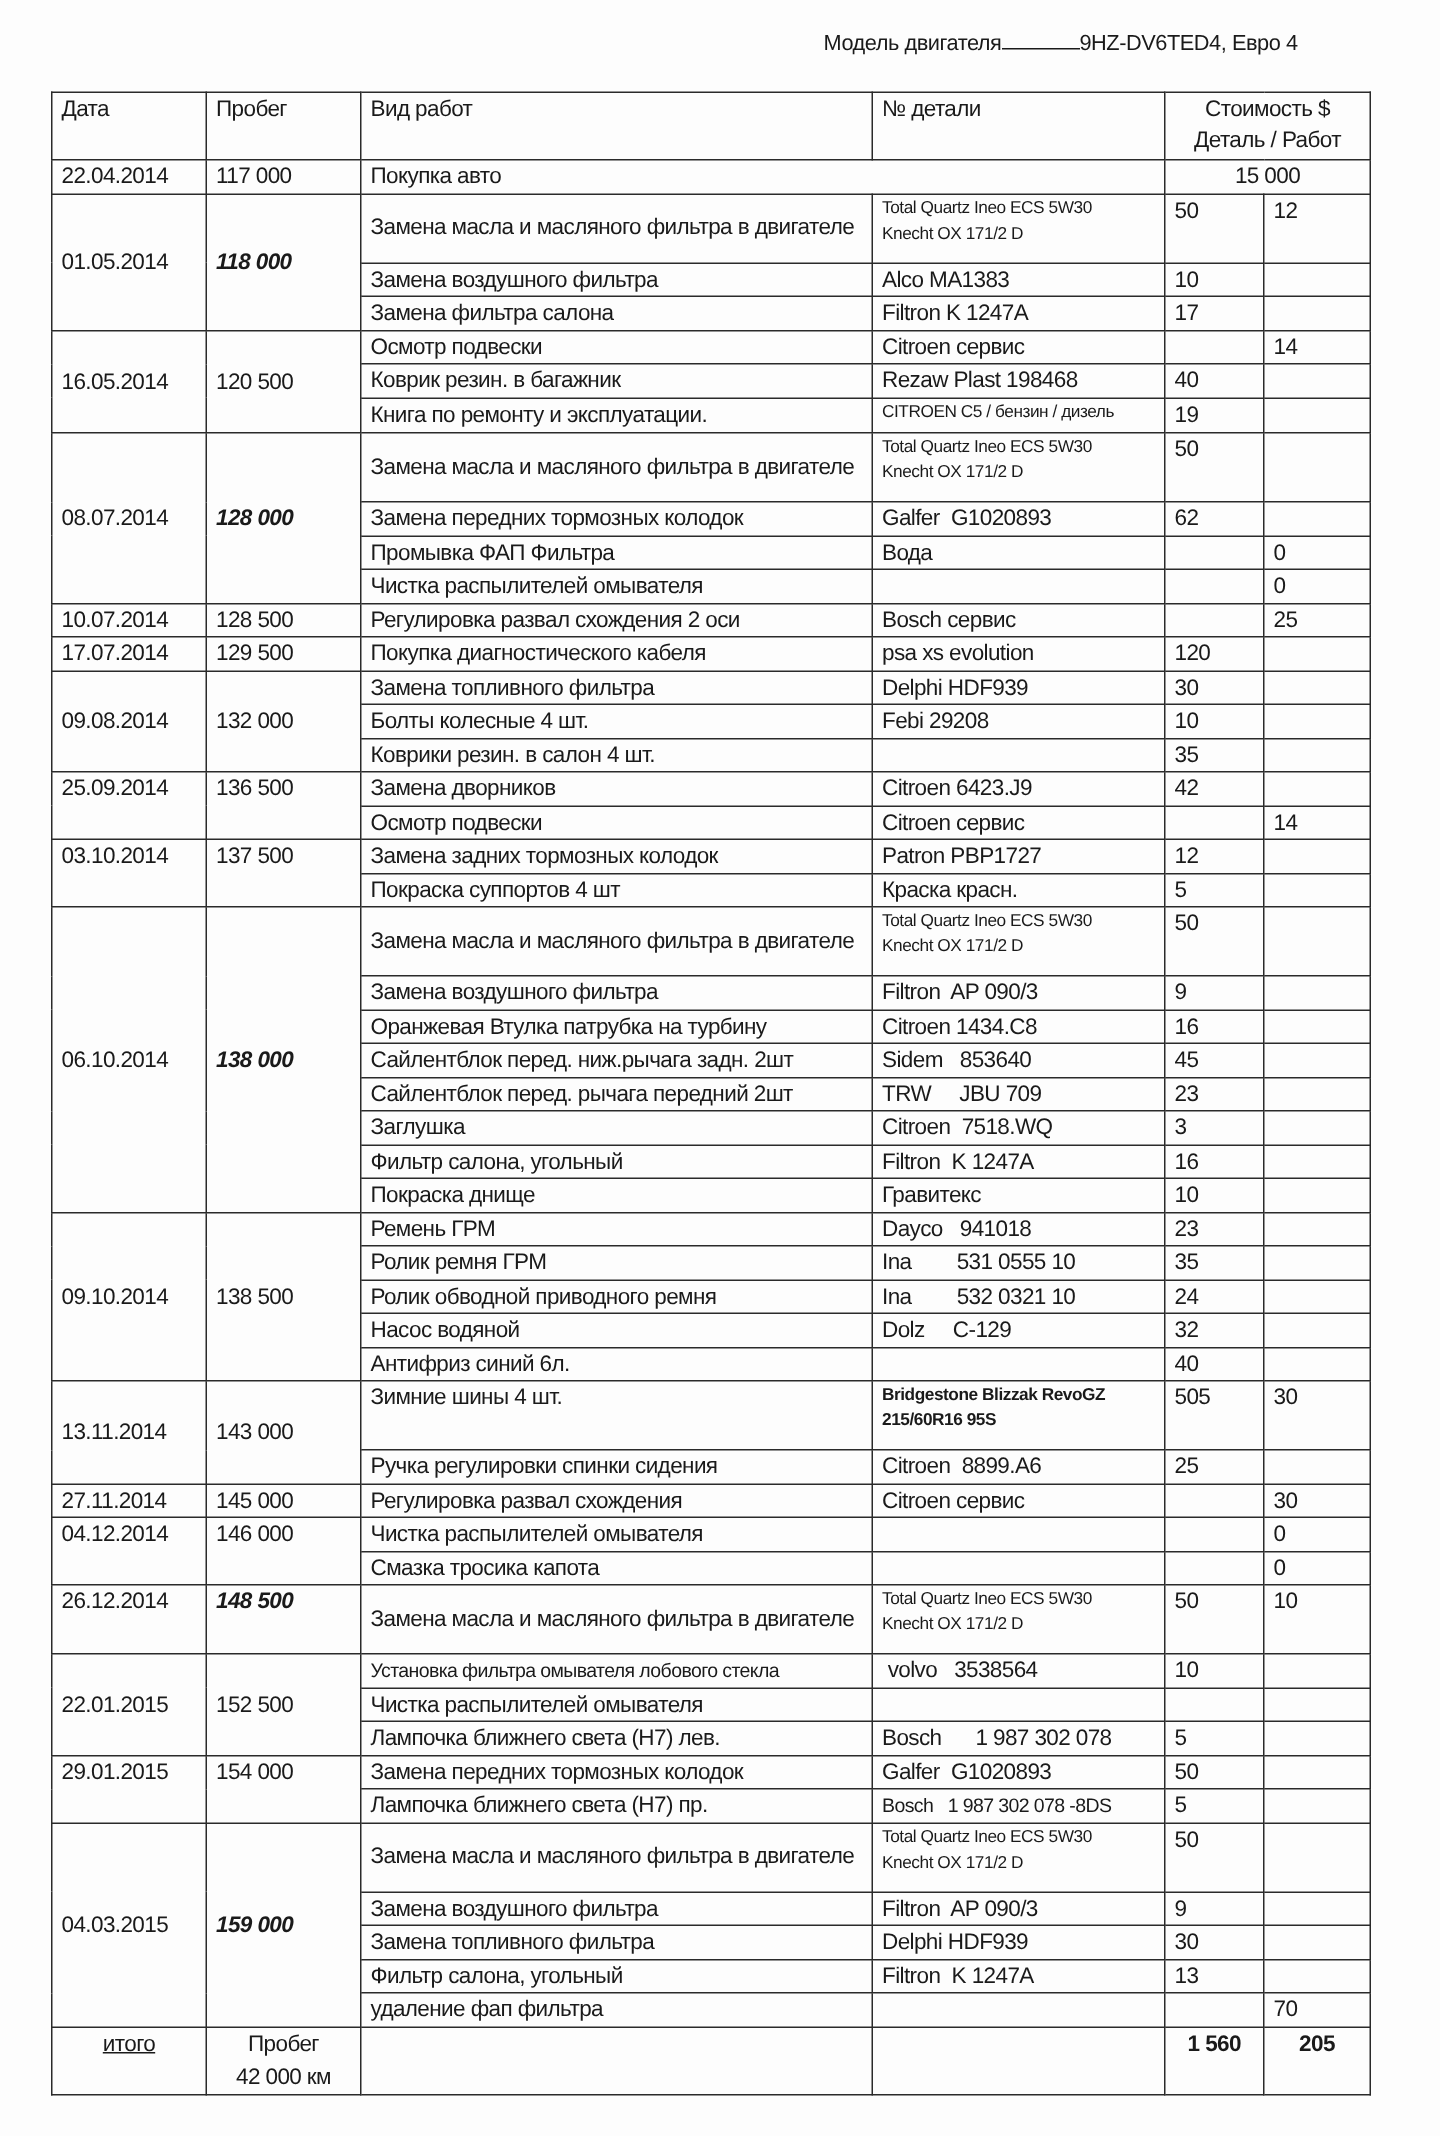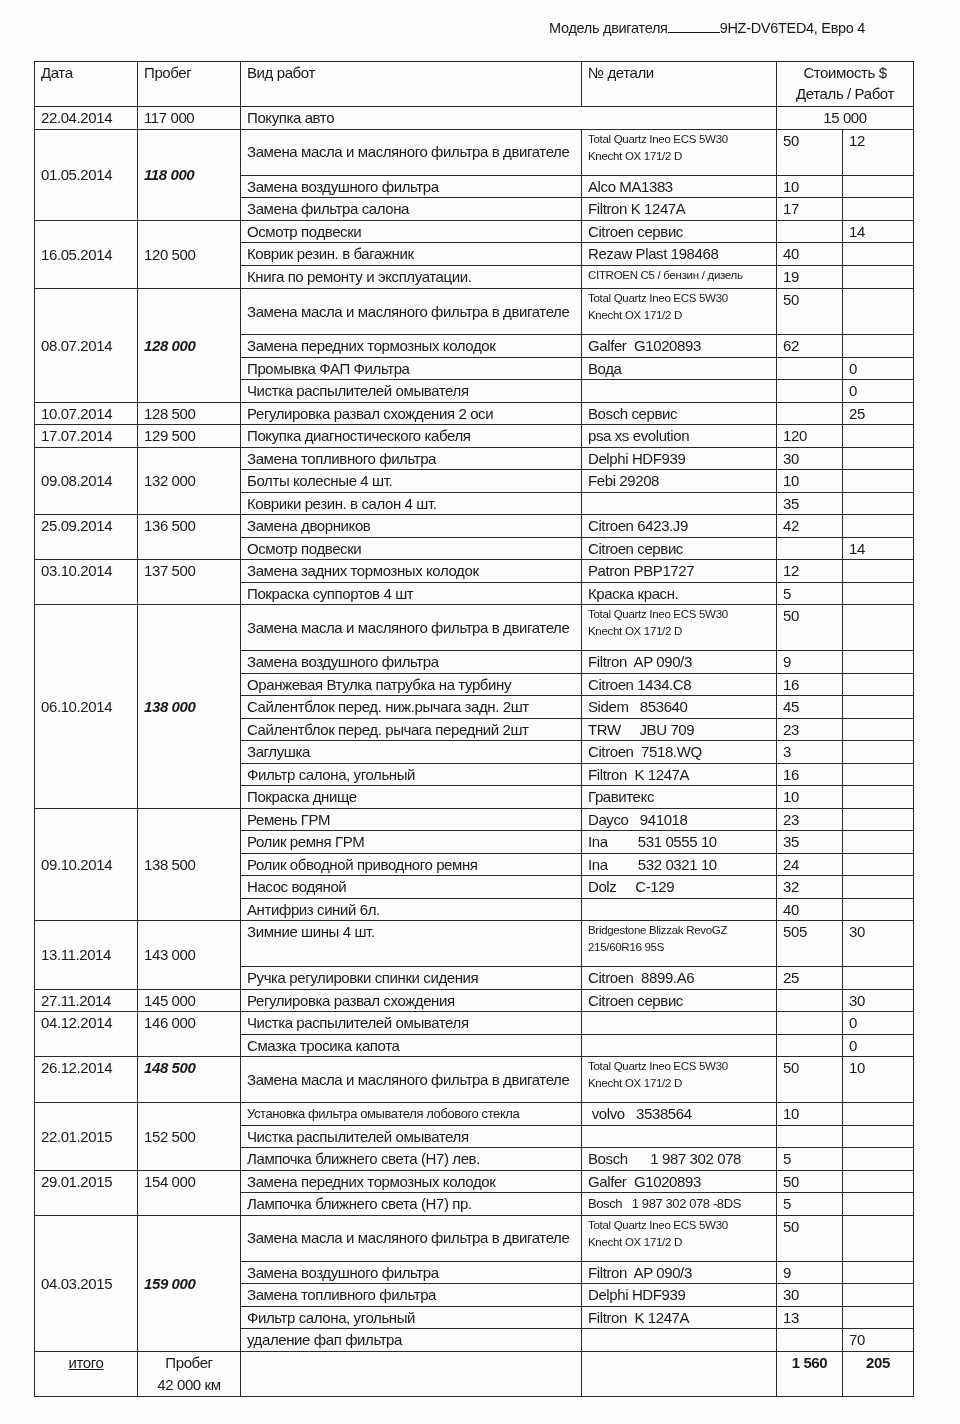--- a/index.html
+++ b/index.html
@@ -285,21 +285,21 @@
       <tr>
         <td class="work">Антифриз синий 6л.</td>
         <td style="white-space: pre;"></td>
         <td>40</td>
         <td></td>
       </tr>
       <tr class="two-line">
         <td rowspan="2">13.11.2014</td>
         <td rowspan="2">143 000</td>
         <td class="work top">Зимние шины 4 шт.</td>
-        <td class="part-small" style="white-space: pre;">Bridgestone Blizzak RevoGZ
+        <td class="part-small" style="white-space: pre; font-weight: bold;">Bridgestone Blizzak RevoGZ
 215/60R16 95S</td>
         <td class="top">505</td>
         <td class="top">30</td>
       </tr>
       <tr>
         <td class="work">Ручка регулировки спинки сидения</td>
         <td style="white-space: pre;">Citroen  8899.A6</td>
         <td>25</td>
         <td></td>
       </tr>

